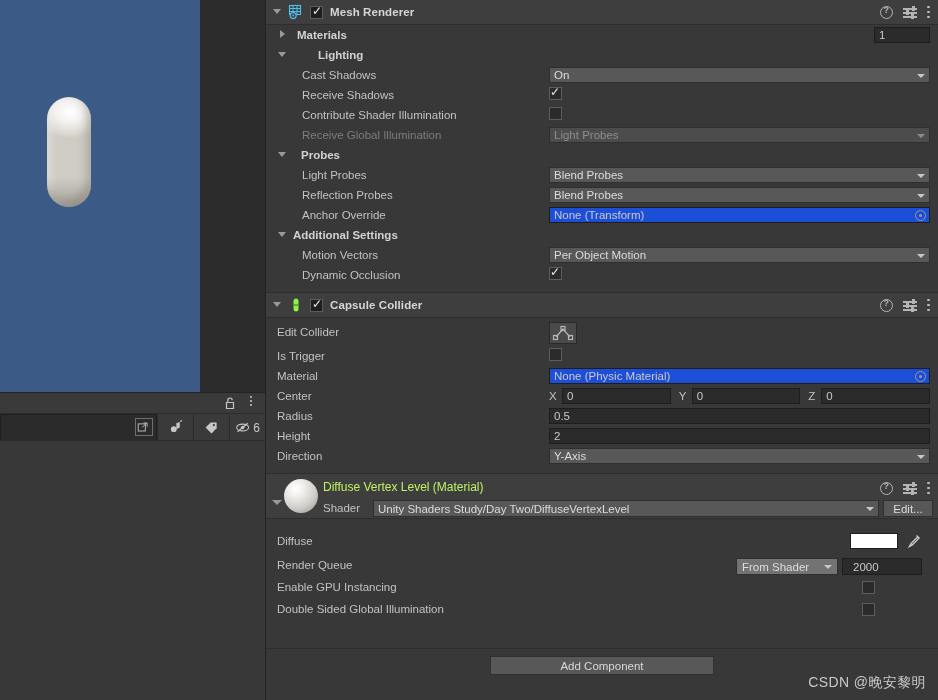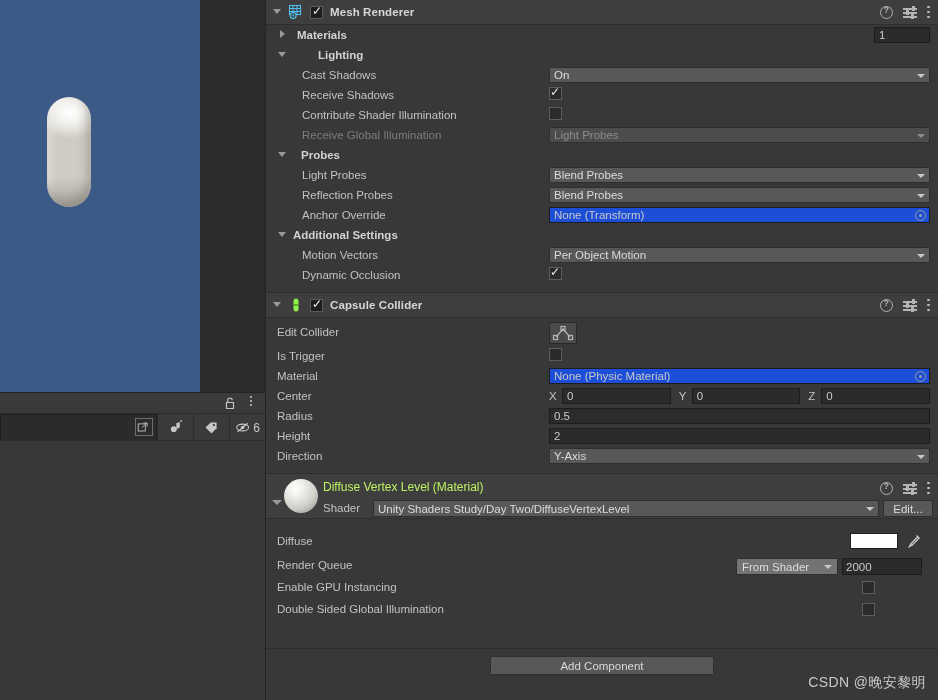--- a/index.html
+++ b/index.html
@@ -137,21 +137,21 @@
 
   .mat-body { padding-top:9px; }
   .color-swatch { position:absolute; right:32px; top:2px; width:48px; height:16px; background:#ffffff; border:1px solid #1d1d1d; }
   .eyedrop { position:absolute; right:7px; top:2px; width:18px; height:16px; }
 
   .rq-dd { position:absolute; right:92px; top:2px; width:102px; height:17px;
      background:#737373; border:1px solid #2f2f2f; color:#dcdcdc; font-size:11.5px; line-height:16px; padding-left:5px; }
   .rq-dd .arr { position:absolute; right:5px; top:6px; width:0;height:0;
      border-left:4px solid transparent; border-right:4px solid transparent; border-top:4.5px solid #c8c8c8; }
   .rq-num { position:absolute; right:8px; top:2px; width:80px; height:17px;
-     background:#2b2b2b; border:1px solid #1d1d1d; color:#c9c9c9; font-size:11.5px; line-height:16px; padding-left:3px; }
+     background:#2b2b2b; border:1px solid #1d1d1d; color:#c9c9c9; font-size:11.5px; line-height:16px; padding-left:10px; }
   .right-chk { position:absolute; right:55px; top:3px; }
 
   
   .edit-collider-btn { position:absolute; left:283px; top:-2px; width:28px; height:22px;
      background:#4a4a4a; border:1px solid #2a2a2a; }
 
   
   #add-comp-area { position:absolute; left:0; right:0; top:648px; height:52px; background:#383838; border-top:1px solid #2e2e2e; }
   #add-comp-btn { position:absolute; left:224px; top:7px; width:224px; height:19px;
      background:#585858; border:1px solid #303030; color:#d8d8d8; font-size:11.5px; line-height:18px; text-align:center; }

